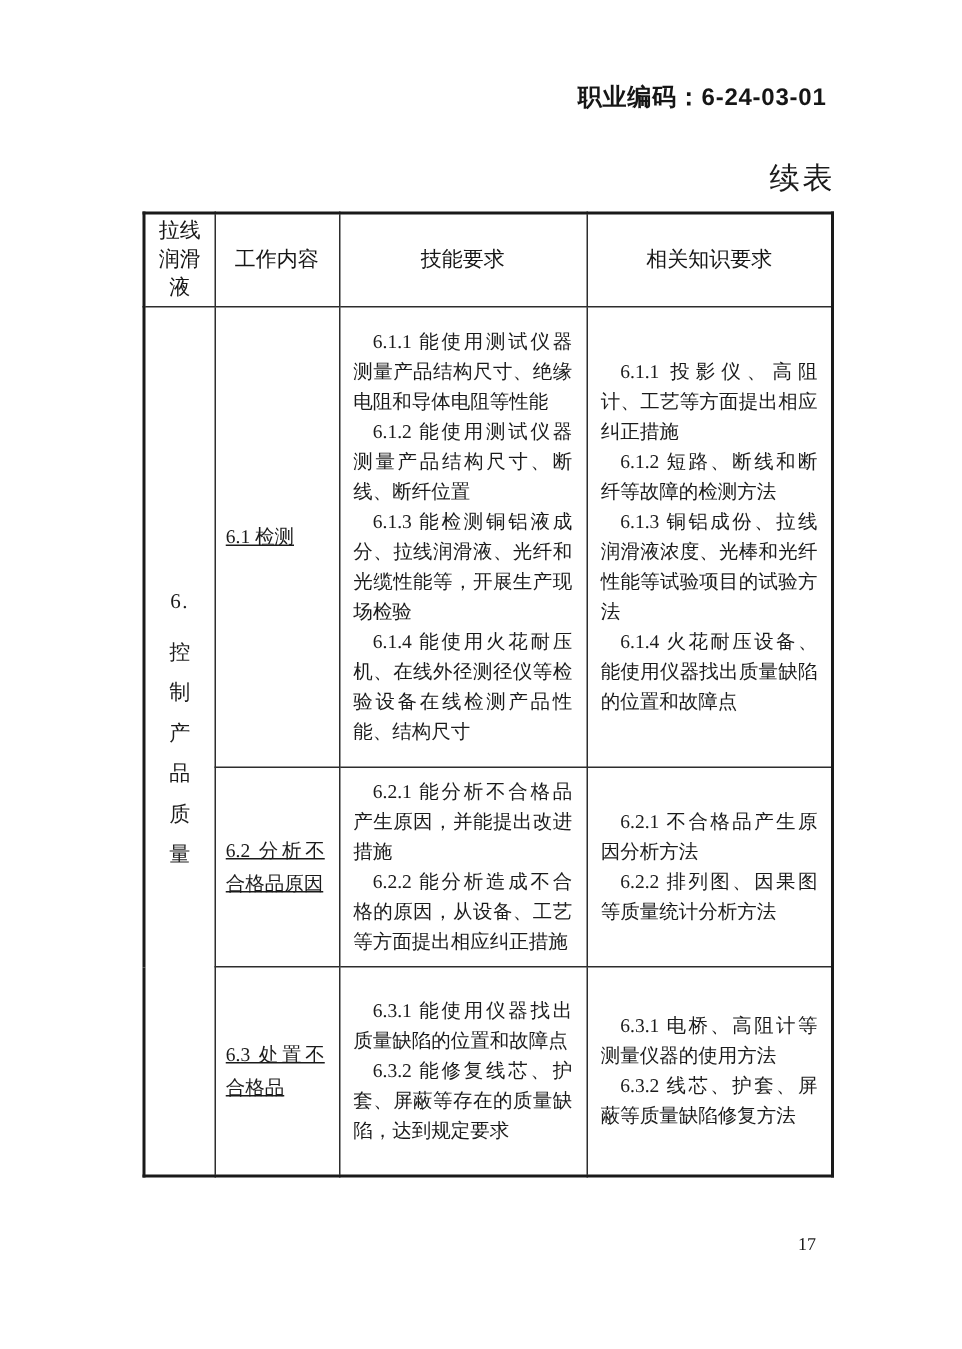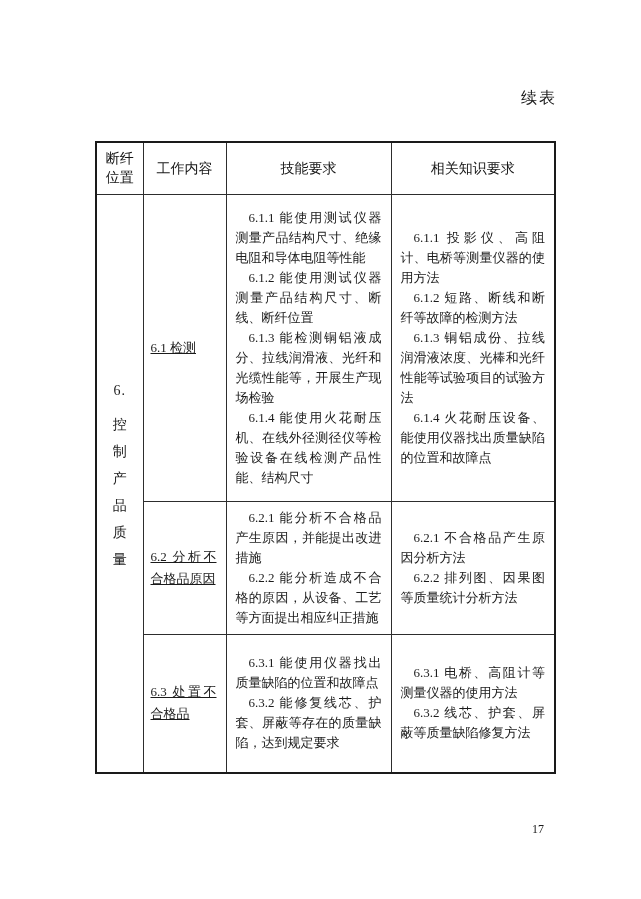--- a/index.html
+++ b/index.html
@@ -19,22 +19,22 @@
     position: absolute;
     top: 55px; right: 90px;
     font-family: "Liberation Sans", "DejaVu Sans", sans-serif;
     font-weight: 700;
     font-size: 16px;
     letter-spacing: 0.5px;
     color: #161616;
   }
   .continued-label {
     position: absolute;
-    top: 88px; right: 84px;
-    font-size: 16px;
+    top: 105px; right: 84px;
+    font-size: 20px;
     letter-spacing: 2px;
     color: #1b1b1b;
   }
   table.req-table {
     position: absolute;
     left: 95px; top: 141px;
     width: 459px;
     border-collapse: collapse;
     table-layout: fixed;
     border: 2px solid #1a1a1a;
@@ -97,53 +97,54 @@
     top: 822px; left: 532px;
     font-size: 12px;
     color: #1b1b1b;
   }
 </style>
 </head>
 <body>
 
 <div class="page">
 
+  <div class="occupation-code">职业编码：6-24-03-01</div>
 
   <div class="continued-label">续表</div>
 
   <table class="req-table">
     <colgroup>
       <col style="width:47px">
       <col style="width:83px">
       <col style="width:165px">
       <col style="width:164px">
     </colgroup>
     <thead>
       <tr>
-        <th>断纤位置</th>
+        <th>拉线润滑液</th>
         <th>工作内容</th>
         <th>技能要求</th>
         <th>相关知识要求</th>
       </tr>
     </thead>
     <tbody>
       <tr class="row-61">
         <td class="function-cell" rowspan="3">
           <div class="function-number">6.</div>
           <div class="function-name-vertical">控制产品质量</div>
         </td>
         <td class="work-cell">6.1 检测</td>
         <td class="text-cell">
           <p>6.1.1 能使用测试仪器测量产品结构尺寸、绝缘电阻和导体电阻等性能</p>
           <p>6.1.2 能使用测试仪器测量产品结构尺寸、断线、断纤位置</p>
           <p>6.1.3 能检测铜铝液成分、拉线润滑液、光纤和光缆性能等，开展生产现场检验</p>
           <p>6.1.4 能使用火花耐压机、在线外径测径仪等检验设备在线检测产品性能、结构尺寸</p>
         </td>
         <td class="text-cell">
-          <p>6.1.1 投影仪、高阻计、电桥等测量仪器的使用方法</p>
+          <p>6.1.1 投影仪、高阻计、工艺等方面提出相应纠正措施</p>
           <p>6.1.2 短路、断线和断纤等故障的检测方法</p>
           <p>6.1.3 铜铝成份、拉线润滑液浓度、光棒和光纤性能等试验项目的试验方法</p>
           <p>6.1.4 火花耐压设备、能使用仪器找出质量缺陷的位置和故障点</p>
         </td>
       </tr>
       <tr class="row-62">
         <td class="work-cell">6.2 分析不合格品原因</td>
         <td class="text-cell">
           <p>6.2.1 能分析不合格品产生原因，并能提出改进措施</p>
           <p>6.2.2 能分析造成不合格的原因，从设备、工艺等方面提出相应纠正措施</p>

